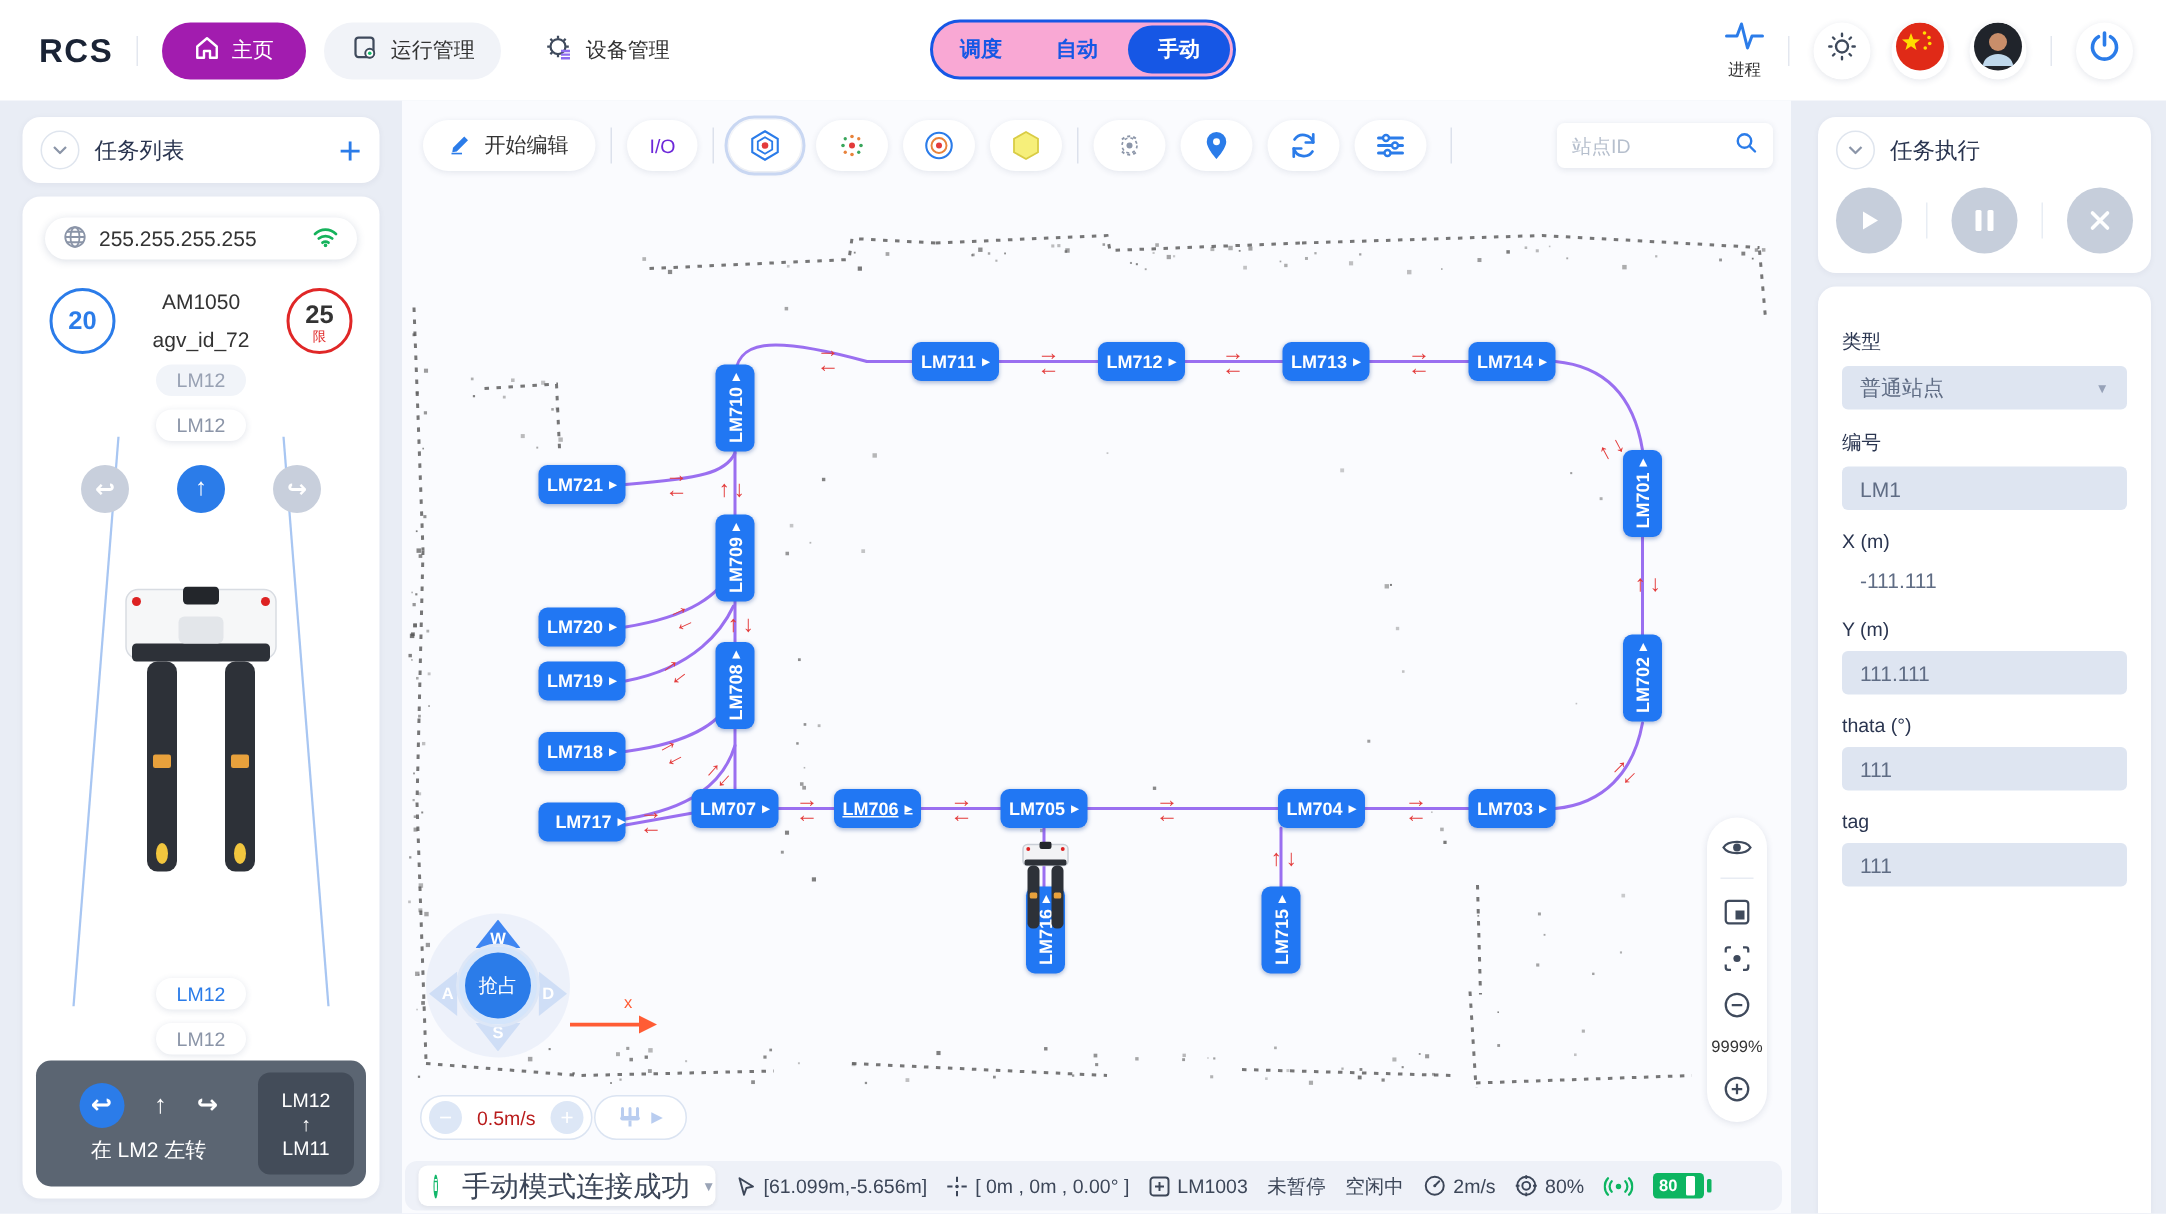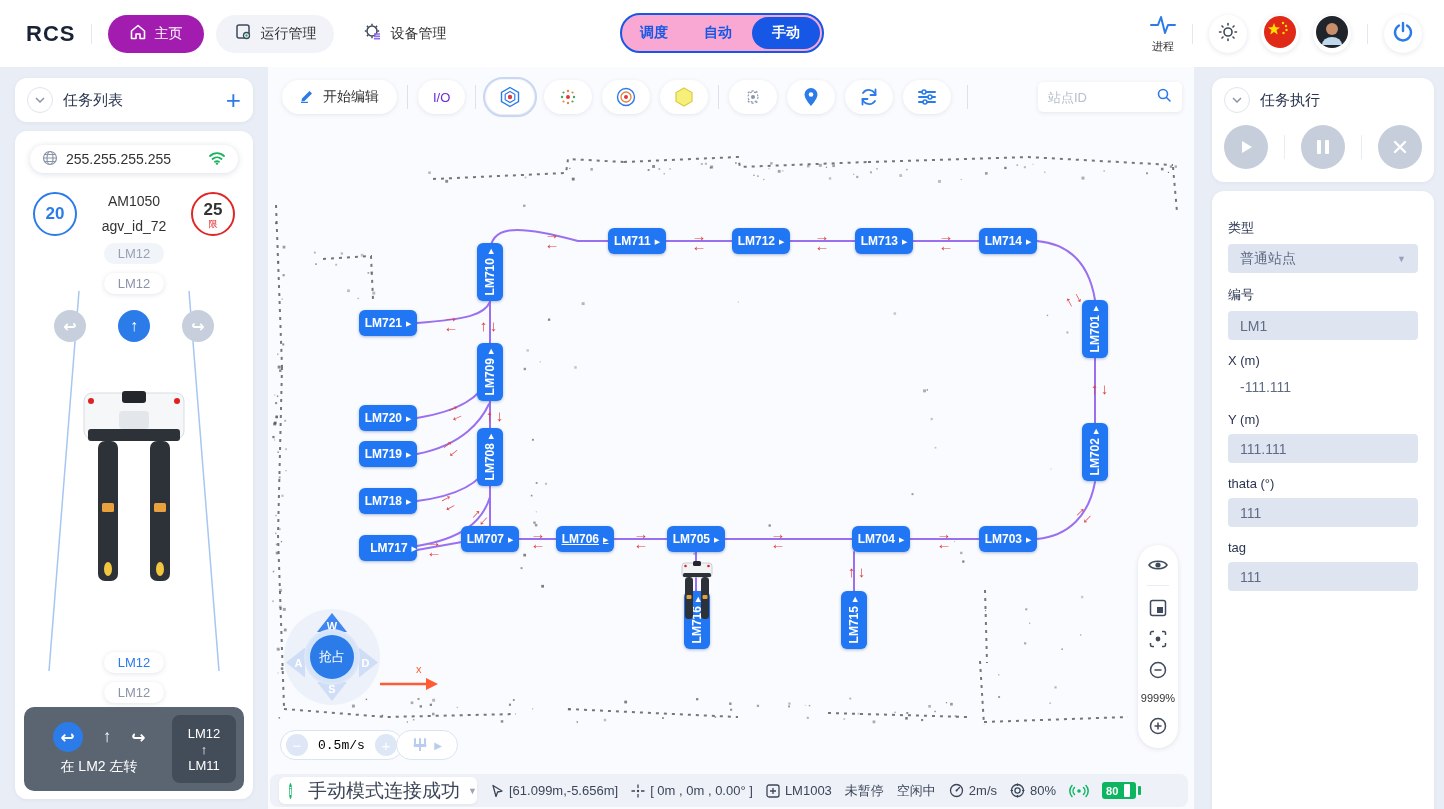--- a/index.html
+++ b/index.html
@@ -127,21 +127,21 @@
   .jcenter { position:absolute; left:22px; top:22px; width:52px; height:52px; border-radius:50%;
     background:#2b7ce9; border:4px solid rgba(255,255,255,.8); color:#fff; font-size:13px;
     display:flex; align-items:center; justify-content:center; cursor:pointer;
     box-shadow:0 0 0 2px #dde7f7; }
   .axis { position:absolute; left:110px; bottom:112px; z-index:5; }
   .speed-pill { position:absolute; left:12px; bottom:49px; height:30px; background:#fff;
     border:1px solid #dbe4f2; border-radius:15px; display:flex; align-items:center; gap:10px;
     padding:0 5px; z-index:6; }
   .pm { width:22px; height:22px; border-radius:50%; background:#dde7f6; color:#fff;
     font-size:15px; display:flex; align-items:center; justify-content:center; cursor:pointer; }
-  .speed-val { font-size:13px; color:#000000;font-family:Liberation Mono, monospace; }
+  .speed-val { font-size:13px; color:#b91c1c; }
   .fork-pill { position:absolute; left:128px; bottom:49px; height:30px; width:62px; background:#fff;
     border:1px solid #dbe4f2; border-radius:15px; display:flex; align-items:center;
     justify-content:center; gap:6px; z-index:6; cursor:pointer; color:#b9cdf0; font-size:10px; }
 
   .statusbar { position:absolute; left:2px; right:6px; bottom:2px; height:33px;
     background:#eef1f8; border-radius:8px; display:flex; align-items:center; gap:13px;
     padding:0 9px; z-index:7; font-size:13px; color:#3c4658; white-space:nowrap; }
   .msg-chip { background:#fff; border-radius:6px; height:27px; display:flex; align-items:center;
     gap:8px; padding:0 10px; box-shadow:0 1px 3px rgba(0,0,0,.06); width:198px; }
   .info-i { width:16px; height:16px; border-radius:50%; background:#12b76a; color:#fff;

